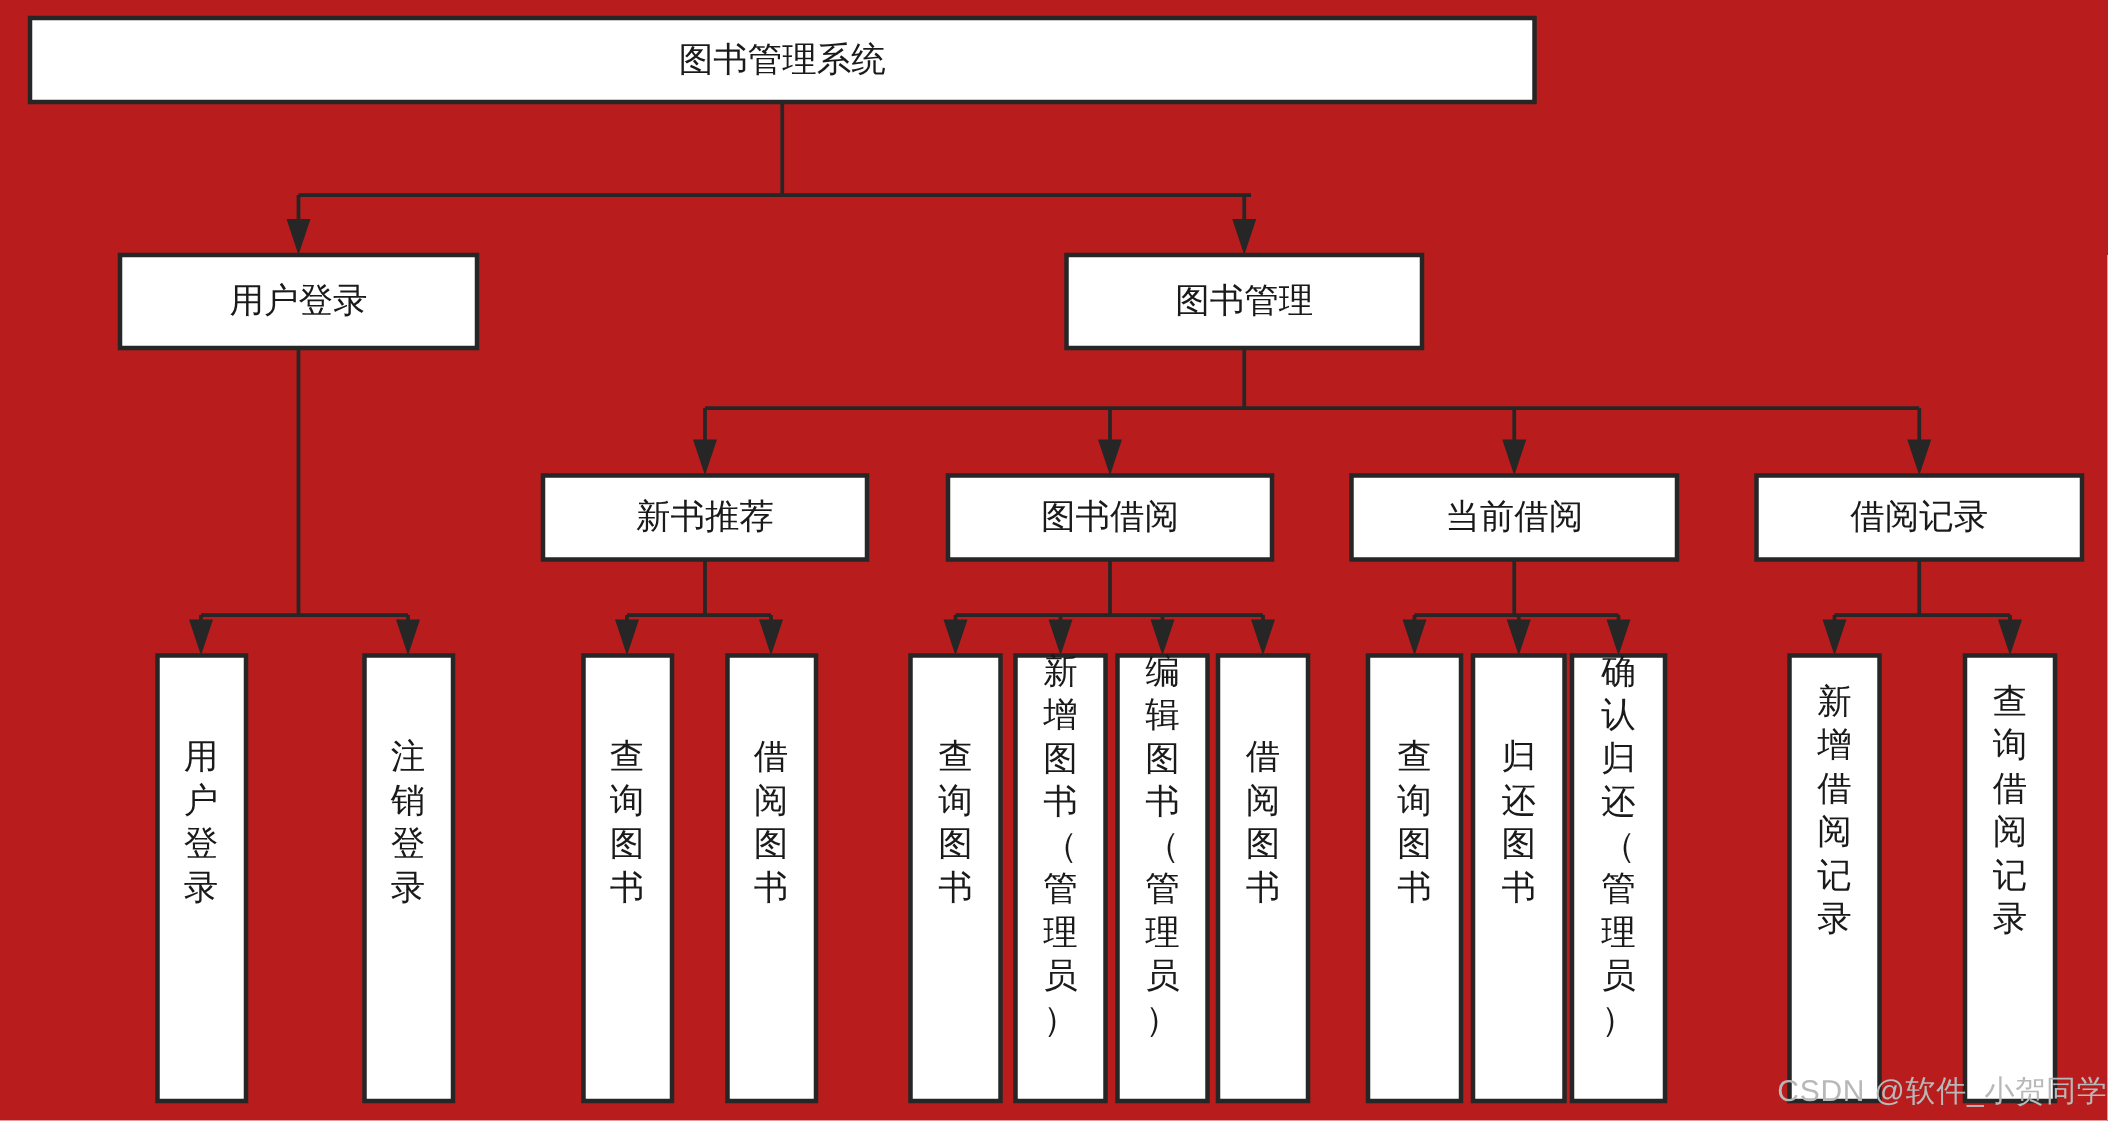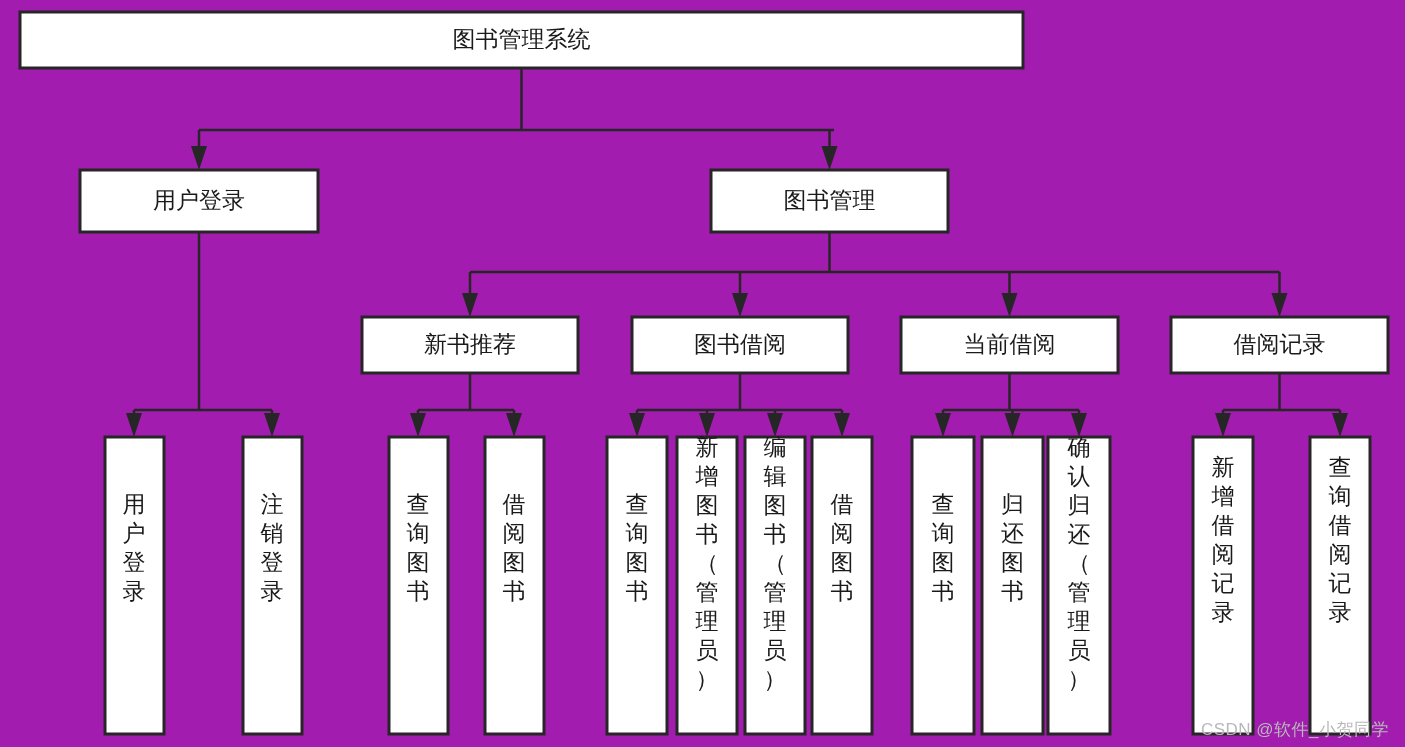--- a/index.html
+++ b/index.html
@@ -8,21 +8,21 @@
     padding: 0;
     background: #ffffff;
   }
   body {
     font-family: "Liberation Sans", "DejaVu Sans", sans-serif;
   }
   #diagram-root {
     position: relative;
     width: 1405px;
     height: 747px;
-    background: #a21caf;
+    background: #b91c1c;
     overflow: hidden;
   }
   svg#flow {
     position: absolute;
     left: 0;
     top: 0;
     width: 1405px;
     height: 747px;
     display: block;
   }
@@ -49,24 +49,24 @@
     dominant-baseline: middle;
   }
   .node-label-vert {
     fill: #1a1a1a;
     font-family: "Liberation Sans", "DejaVu Sans", sans-serif;
     font-size: 23px;
     text-anchor: middle;
   }
   .watermark-text {
     position: absolute;
-    right: 16px;
+    right: 0;
     bottom: 6px;
     font-family: "Liberation Sans", "DejaVu Sans", sans-serif;
-    font-size: 17px;
+    font-size: 20px;
     color: #b8b8b8;
     letter-spacing: 0.5px;
     white-space: nowrap;
     user-select: none;
   }
 </style>
 </head>
 <body>
 
 <div id="diagram-root">

